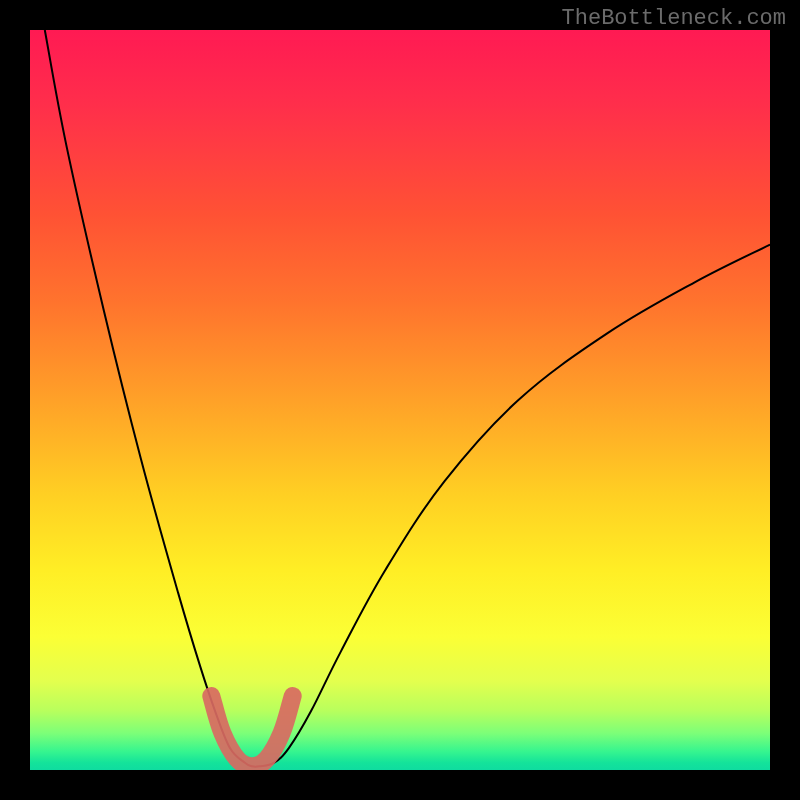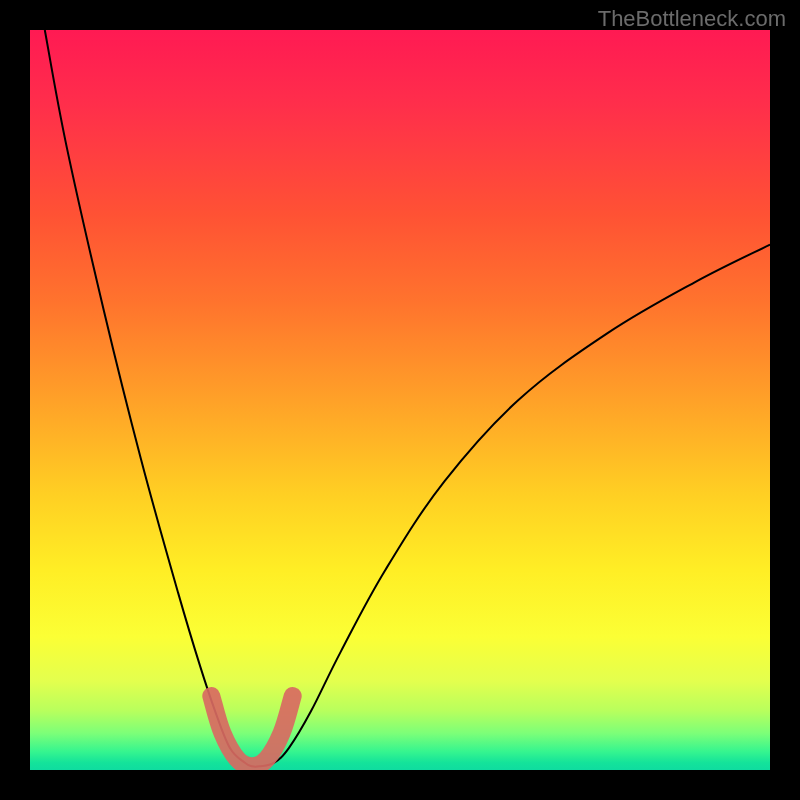--- a/index.html
+++ b/index.html
@@ -9,20 +9,21 @@
     height: 800px;
     background: #000;
     overflow: hidden;
     font-family: Arial, Helvetica, sans-serif;
   }
   .stage {
     position: relative;
     width: 800px;
     height: 800px;
     background: #000;
+    font-family: Liberation Mono, monospace;
   }
   .watermark {
     position: absolute;
     top: 6px;
     right: 14px;
     color: #6b6b6b;
     font-size: 22px;
     font-weight: 500;
     z-index: 20;
     user-select: none;

